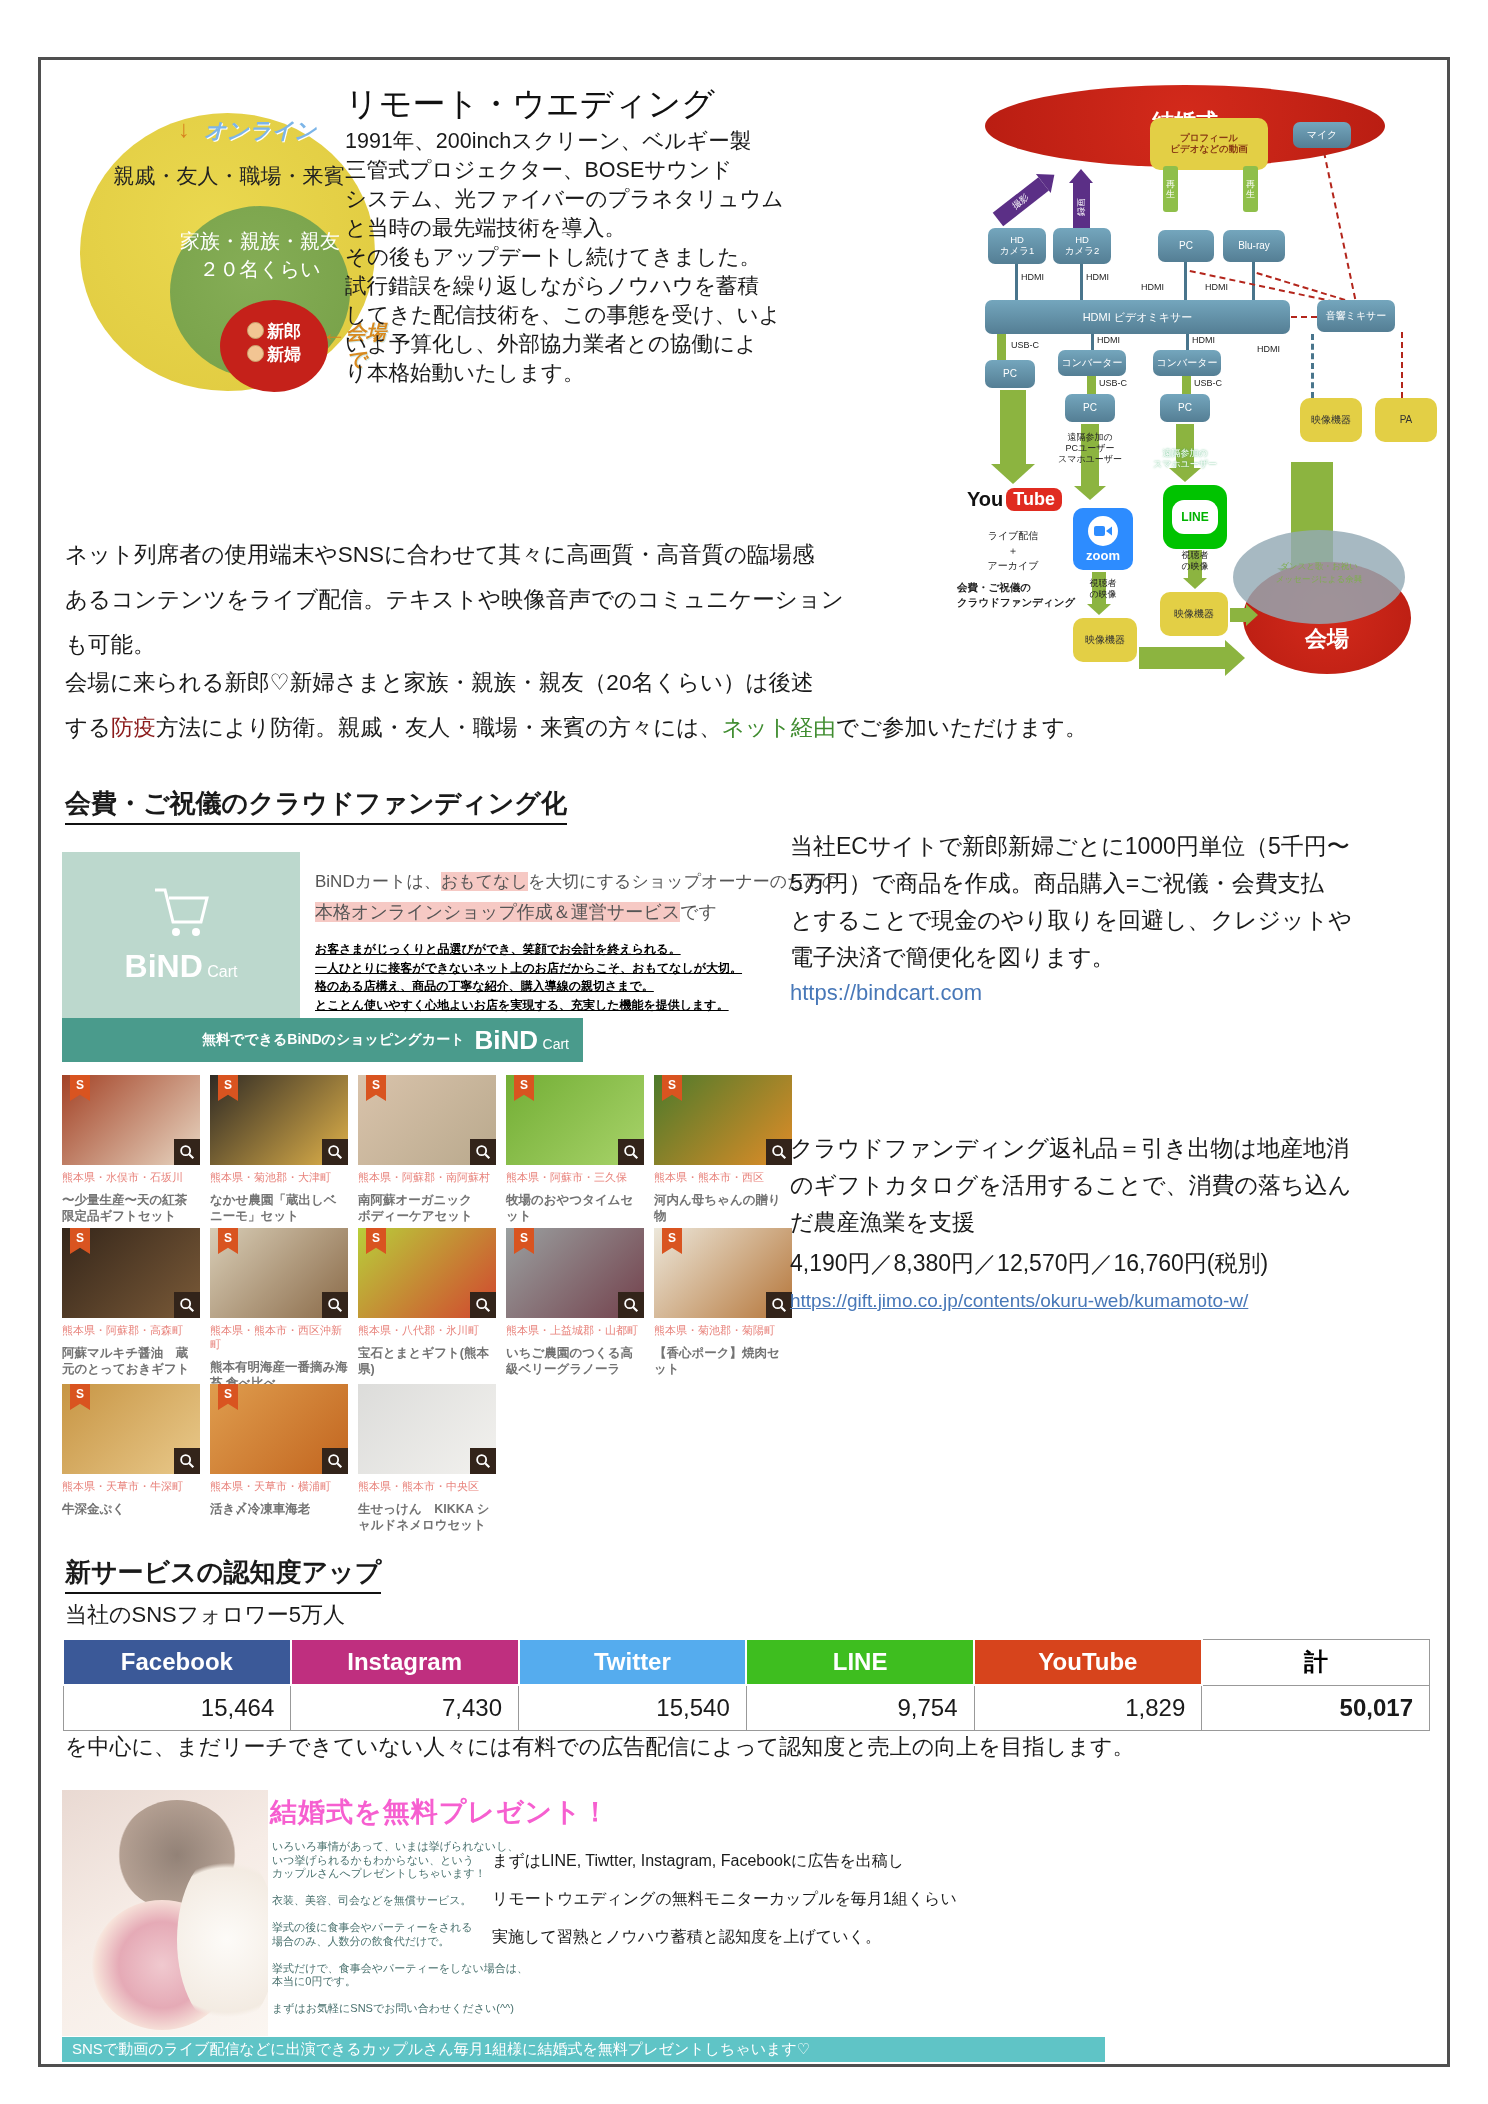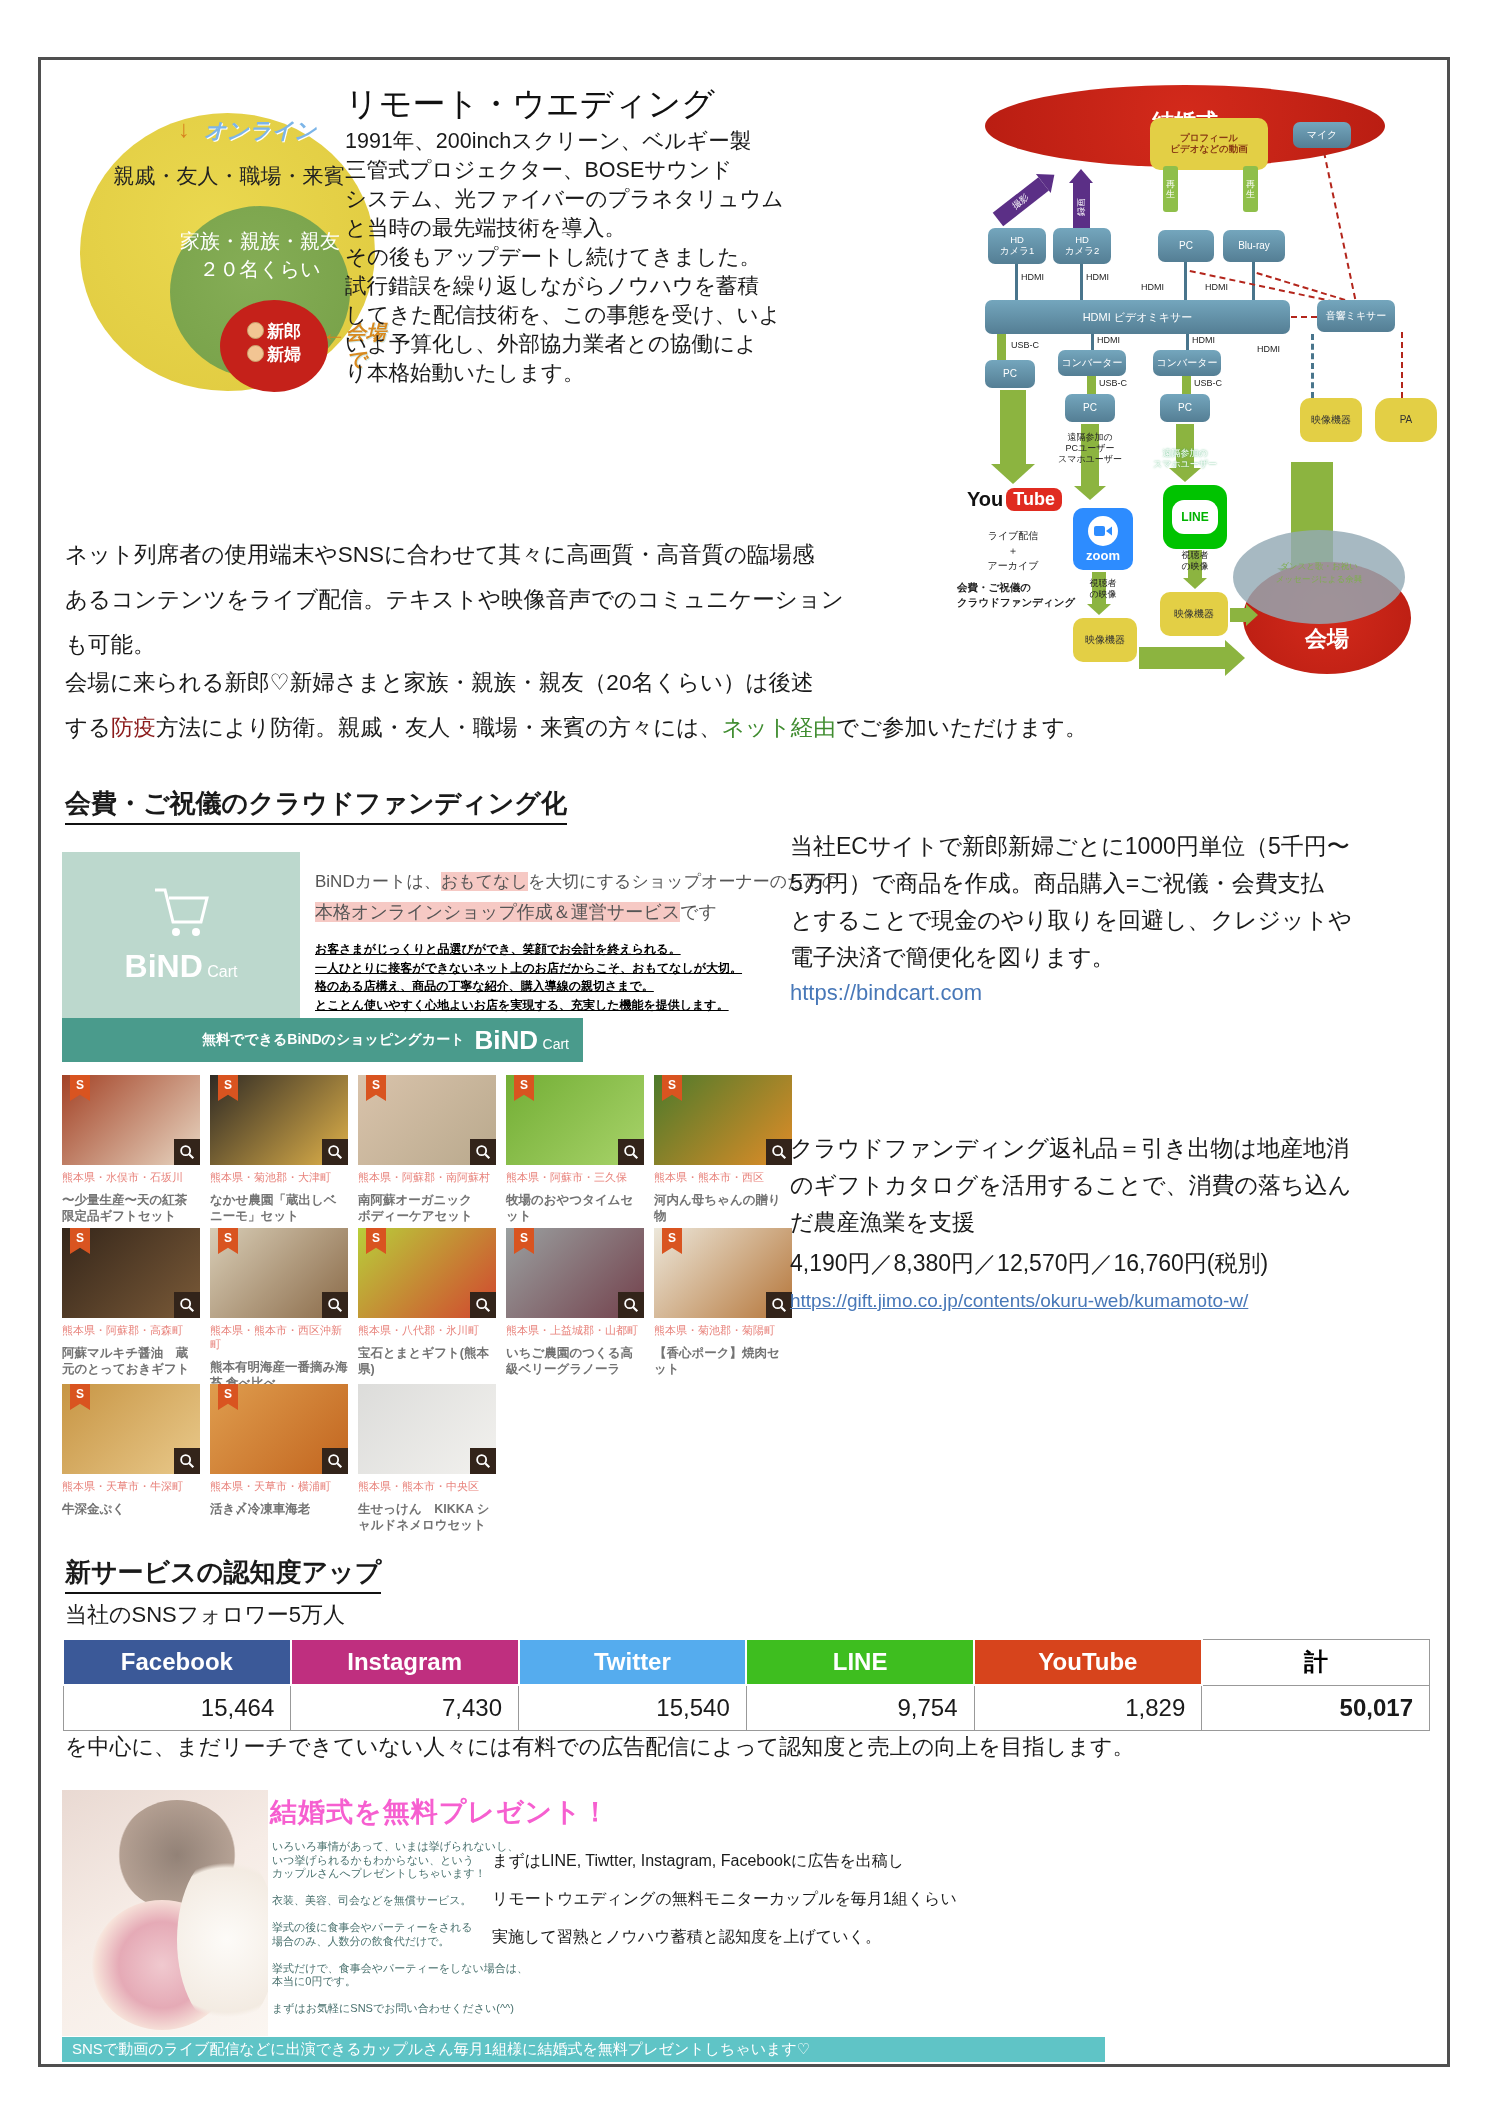--- a/index.html
+++ b/index.html
@@ -156,21 +156,21 @@
 
   <div class="gline" style="left:132px;top:296px;width:9px;height:18px;"></div>
   <div class="gline" style="left:227px;top:296px;width:9px;height:18px;"></div>
   <div class="lbl" style="left:144px;top:298px;font-size:9px;">USB-C</div>
   <div class="lbl" style="left:239px;top:298px;font-size:9px;">USB-C</div>
 
   <div class="dn blue" style="left:110px;top:314px;width:50px;height:28px;">PC</div>
   <div class="dn blue" style="left:205px;top:314px;width:50px;height:28px;">PC</div>
 
   <div class="dn yel" style="left:345px;top:318px;width:62px;height:44px;">映像機器</div>
-  <div class="dn yel" style="left:420px;top:318px;width:62px;height:44px;border-radius:15px;">PA</div>
+  <div class="dn yel" style="left:420px;top:318px;width:62px;height:44px;">PA</div>
 
   <div class="gav" style="left:36px;top:310px;width:44px;">
     <div class="gsh" style="width:26px;height:74px;"></div>
     <div class="ghd" style="border-left-width:22px;border-right-width:22px;border-top-width:20px;"></div>
   </div>
   <div class="gav" style="left:119px;top:344px;width:32px;">
     <div class="gsh" style="width:18px;height:62px;"></div>
     <div class="ghd" style="border-left-width:16px;border-right-width:16px;border-top-width:14px;"></div>
   </div>
   <div class="gav" style="left:214px;top:344px;width:32px;">

